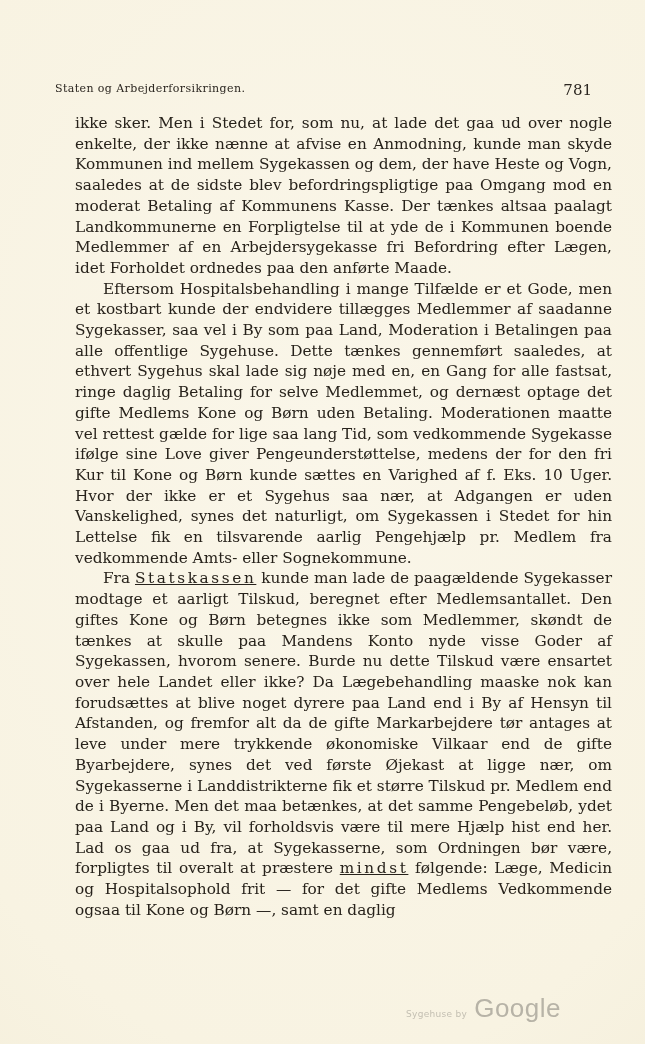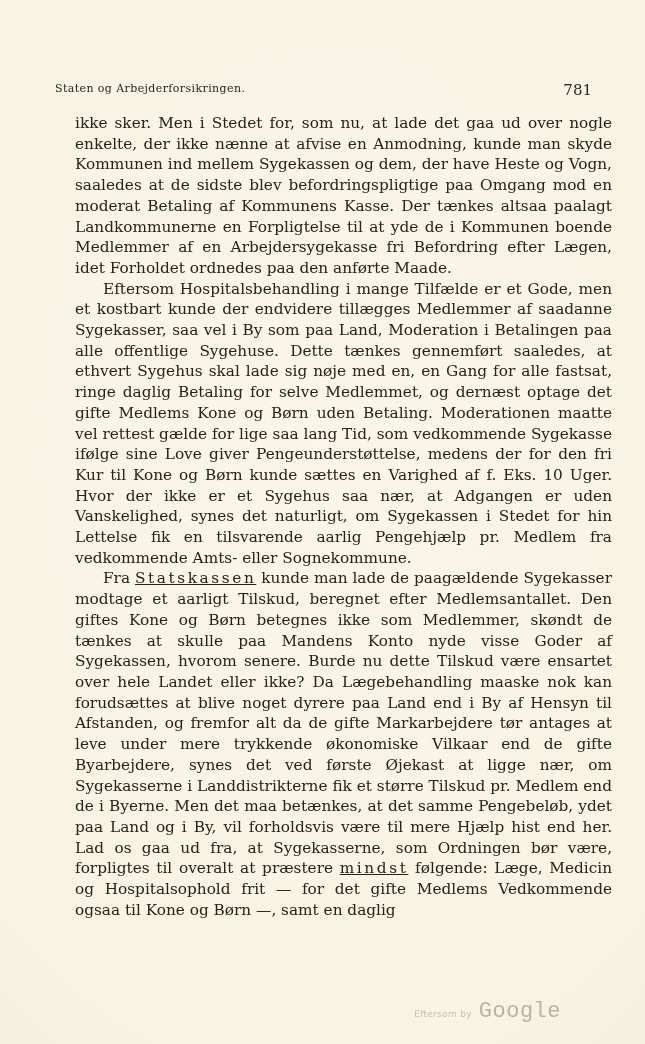--- a/index.html
+++ b/index.html
@@ -75,22 +75,22 @@
     align-items: baseline;
     gap: 7px;
   }
   .digitized-by {
     font-family: "DejaVu Sans", "Liberation Sans", sans-serif;
     font-size: 9px;
     color: #c3bfb2;
     letter-spacing: 0.3px;
   }
   .google-logo {
-    font-family: Liberation Mono, monospace;
-    font-size: 22px;
+    font-family: Liberation Sans, sans-serif;
+    font-size: 26px;
     color: #b7b3a7;
     letter-spacing: 0.5px;
   }
 </style>
 </head>
 <body>
 
 <div class="page">
 
   <header class="page-header">
@@ -98,17 +98,17 @@
     <span class="page-number">781</span>
   </header>
 
   <main class="page-body">
     <p class="paragraph no-indent">ikke sker.  Men i Stedet for,  som nu,  at lade det gaa ud over nogle enkelte,  der ikke nænne at afvise en Anmodning,  kunde man skyde Kommunen ind mellem Sygekassen og dem,  der have Heste og Vogn,  saaledes at de sidste blev befordringspligtige paa Omgang mod en moderat Betaling af Kommunens Kasse.  Der tænkes altsaa paalagt Landkommunerne en Forpligtelse til at yde de i Kommunen boende Medlemmer af en Arbejdersygekasse fri Befordring efter Lægen,  idet Forholdet ordnedes paa den anførte Maade.</p>
     <p class="paragraph indent">Eftersom Hospitalsbehandling i mange Tilfælde er et Gode, men et kostbart kunde der endvidere tillægges Medlemmer af saadanne Sygekasser,  saa vel i By som paa Land,  Moderation i Betalingen paa alle offentlige Sygehuse.  Dette tænkes gennemført saaledes,  at ethvert Sygehus skal lade sig nøje med en, en Gang for alle fastsat, ringe daglig Betaling for selve Medlemmet, og dernæst optage det gifte Medlems Kone og Børn uden Betaling.  Moderationen maatte vel rettest gælde for lige saa lang Tid,  som vedkommende Sygekasse ifølge sine Love giver Pengeunderstøttelse,  medens der for den fri Kur til Kone og Børn kunde sættes en Varighed af f. Eks. 10 Uger.  Hvor der ikke er et Sygehus saa nær,  at Adgangen er uden Vanskelighed,  synes det naturligt,  om Sygekassen i Stedet for hin Lettelse fik en tilsvarende aarlig Pengehjælp pr. Medlem fra vedkommende Amts- eller Sognekommune.</p>
     <p class="paragraph indent">Fra <span class="spaced">Statskassen</span> kunde man lade de paagældende Sygekasser modtage et aarligt Tilskud,  beregnet efter Medlemsantallet. Den giftes Kone og Børn betegnes ikke som Medlemmer,  skøndt de tænkes at skulle paa Mandens Konto nyde visse Goder af Sygekassen,  hvorom senere.  Burde nu dette Tilskud være ensartet over hele Landet eller ikke?  Da Lægebehandling maaske nok kan forudsættes at blive noget dyrere paa Land end i By af Hensyn til Afstanden,  og fremfor alt da de gifte Markarbejdere tør antages at leve under mere trykkende økonomiske Vilkaar end de gifte Byarbejdere,  synes det ved første Øjekast at ligge nær, om Sygekasserne i Landdistrikterne fik et større Tilskud pr. Medlem end de i Byerne.  Men det maa betænkes,  at det samme Pengebeløb,  ydet paa Land og i By,  vil forholdsvis være til mere Hjælp hist end her.  Lad os gaa ud fra,  at Sygekasserne,  som Ordningen bør være,  forpligtes til overalt at præstere <span class="spaced">mindst</span> følgende:  Læge,  Medicin og Hospitalsophold frit — for det gifte Medlems Vedkommende ogsaa til Kone og Børn —,  samt en daglig</p>
   </main>
 
   <footer class="watermark">
-    <span class="digitized-by">Eftersom by</span>
+    <span class="digitized-by">Sygehuse by</span>
     <span class="google-logo">Google</span>
   </footer>
 
 </div>
 
 </body></html>

